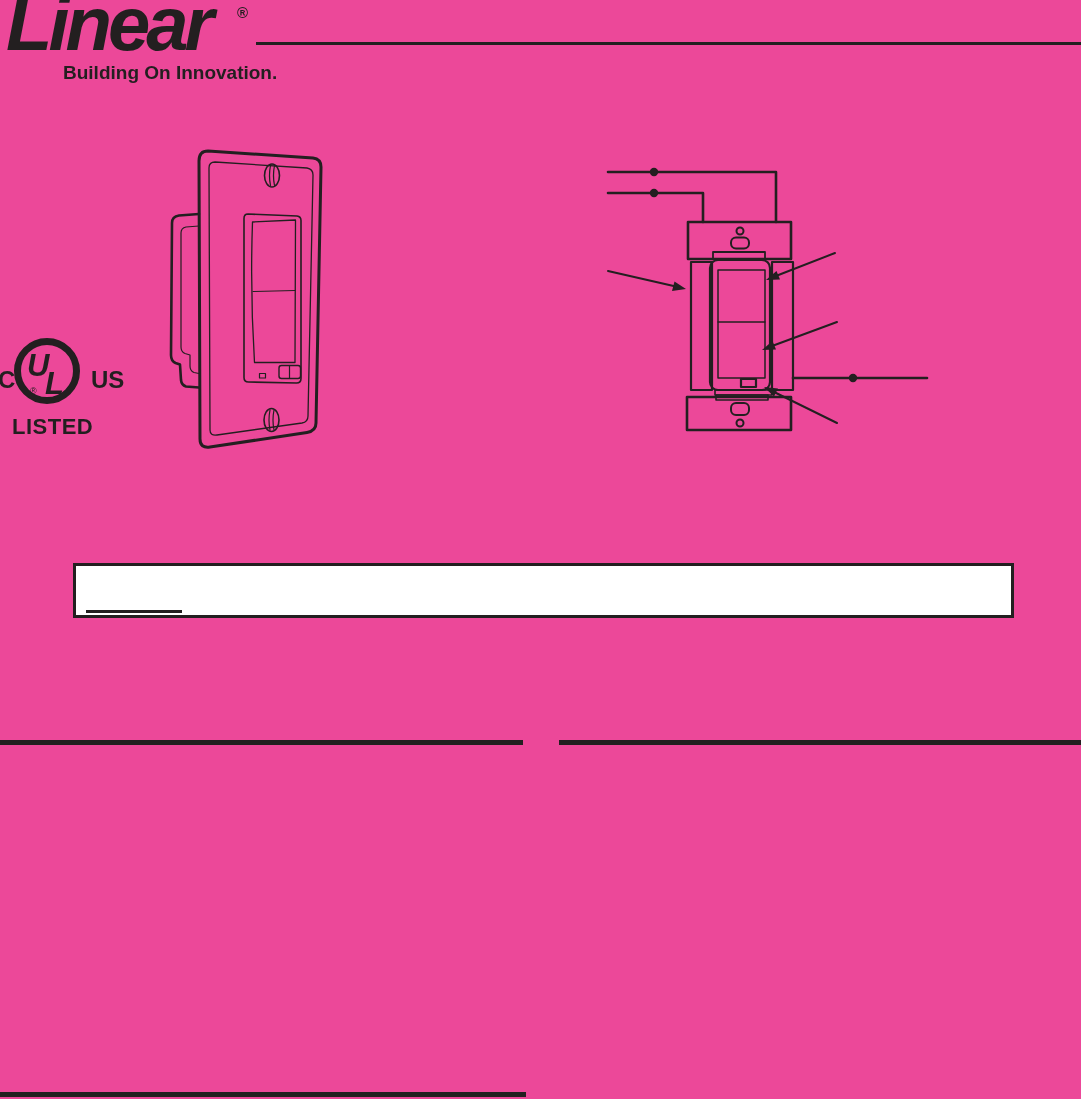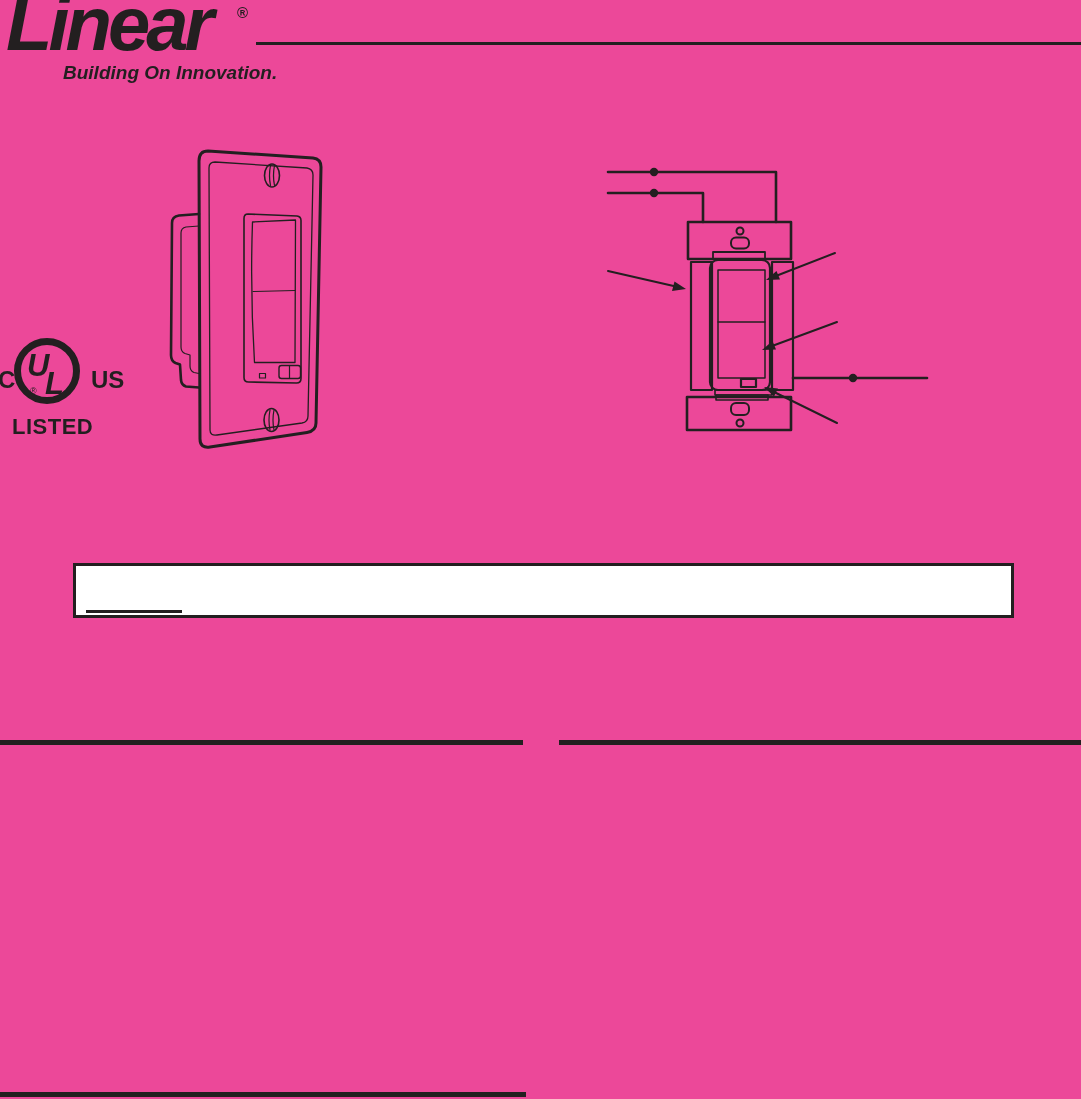--- a/index.html
+++ b/index.html
@@ -8,21 +8,21 @@
     font-family:"Liberation Sans",sans-serif;color:#231f20;
   }
   .abs{position:absolute;}
   
   #brand-name{
     left:6px;top:-14px;font-size:76px;line-height:76px;font-weight:bold;font-style:italic;
     letter-spacing:-4px;color:#231f20;white-space:nowrap;
   }
   #brand-reg{left:237px;top:4px;font-size:15px;font-weight:bold;}
   #brand-tagline{
-    left:63px;top:62px;font-size:19px;font-weight:bold;font-style:italic;letter-spacing:0px;
+    left:63px;top:62px;font-size:19px;font-weight:bold;letter-spacing:0px;
     white-space:nowrap;
   }
   .rule{background:#231f20;}
   #header-rule{left:256px;top:42px;width:825px;height:3px;}
   
   #note-box{
     left:73px;top:563px;width:935px;height:49px;border:3px solid #231f20;background:#ffffff;
   }
   #note-underline{position:absolute;left:10px;top:44px;width:96px;height:2.5px;background:#231f20;}
   

